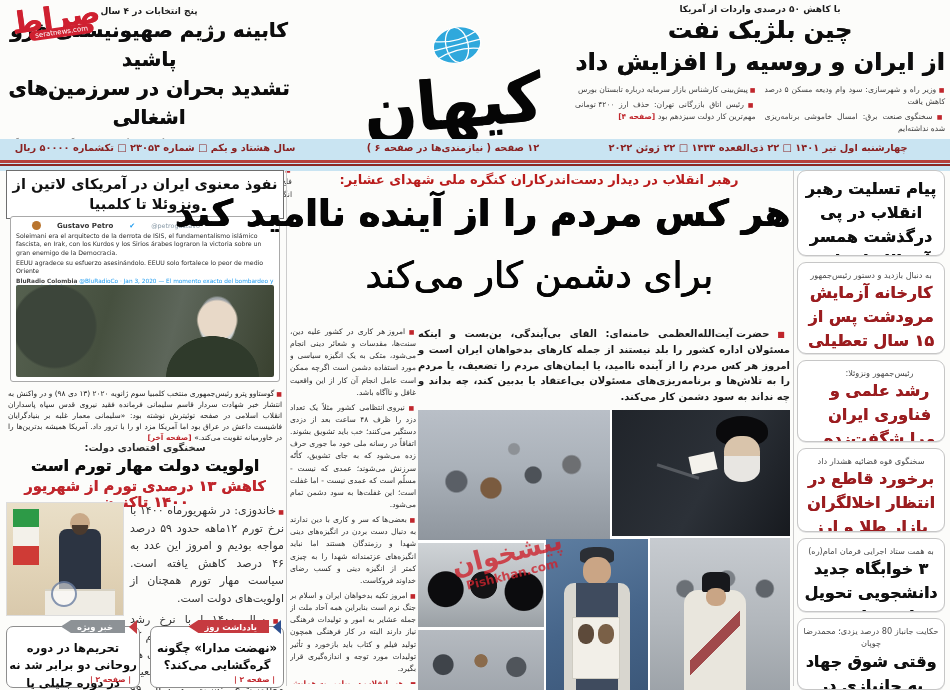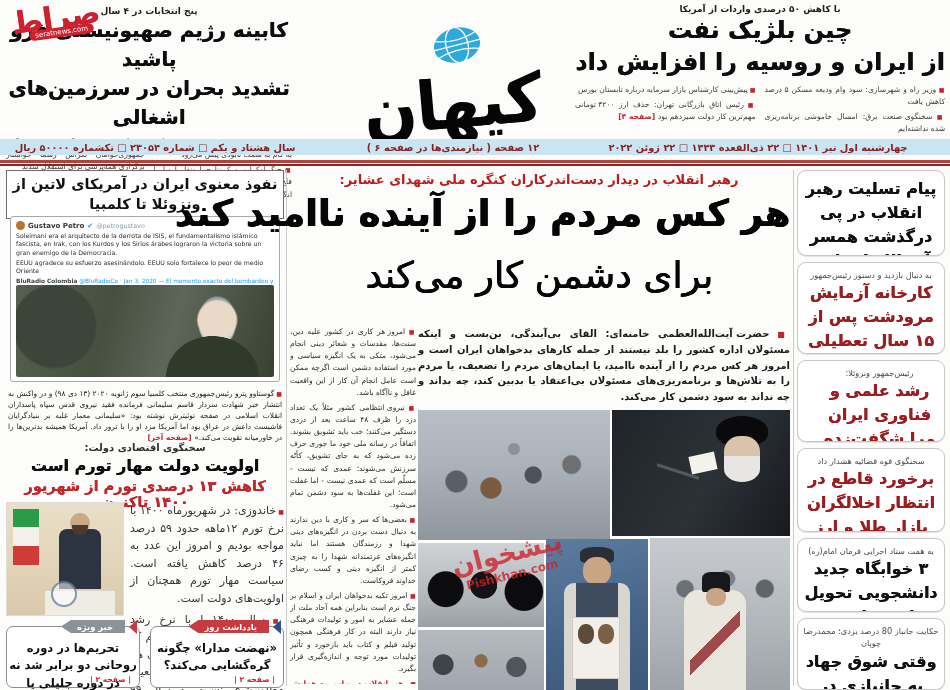--- a/index.html
+++ b/index.html
@@ -28,37 +28,37 @@
                 transform:rotate(-8deg);text-shadow:.4px 0 currentColor;}
   .serat .s-site{position:absolute;left:24px;top:27px;background:#cf2030;color:#fff;font-size:7px;
                  padding:1px 6px;border-radius:6px;transform:rotate(-8deg);direction:ltr;}
 
   .masthead{position:absolute;left:335px;top:2px;width:235px;height:136px;}
   .masthead .logo-word{position:absolute;bottom:2px;width:100%;text-align:center;font-size:62px;
                        font-weight:bold;line-height:1;transform:rotate(-5deg) scaleY(1.08);color:#050505;
                        text-shadow:.8px 0 currentColor;}
   .masthead .globe{position:absolute;left:96px;top:22px;}
 
-  .datebar{position:absolute;left:0;top:139px;width:950px;height:16px;background:#c9e4f2;}
+  .datebar{position:absolute;left:0;top:139px;width:950px;height:32px;background:#c9e4f2;}
   .datebar span{position:absolute;top:3px;font-size:9.8px;font-weight:bold;color:#8a2121;white-space:nowrap;}
   .db-left{right:640px;left:0;text-align:center;}
   .db-center{left:338px;width:230px;text-align:center;}
   .db-right{left:572px;width:372px;text-align:center;}
   .rule-a{position:absolute;left:0;top:160px;width:950px;height:2.5px;background:#b5413c;}
   .rule-b{position:absolute;left:0;top:164px;width:950px;height:1.5px;background:#8c2824;}
 
   .vdiv{position:absolute;top:170px;height:516px;width:1px;background:#cccccc;}
 
   
   .leftcol{position:absolute;right:666px;left:6px;top:170px;width:278px;height:518px;}
   .sol-head{border:1.5px solid #6e6e6e;padding:3px 4px;text-align:center;font-size:14.5px;
             font-weight:bold;line-height:1.4;background:#fff;}
   .tweet{position:absolute;top:46px;left:4px;right:4px;height:166px;border:1px solid #a9a9a9;
          border-radius:3px;background:#fff;padding:4px 5px;direction:ltr;overflow:hidden;}
-  .tw-head{display:flex;align-items:center;gap:3px;font-size:7px;color:#333;}
+  .tw-head{display:flex;align-items:center;gap:16px;font-size:7px;color:#333;margin-left:16px;}
   .tw-ava{width:9px;height:9px;border-radius:50%;background:#b9742d;}
   .tw-name{font-weight:bold;}
   .tw-check{color:#1d9bf0;font-size:7px;}
   .tw-handle{color:#8899a6;font-size:6.4px;}
   .tw-text{font-size:6.2px;line-height:1.35;color:#2a2a2a;margin-top:2px;}
   .tw-quote{font-size:5.8px;color:#1d9bf0;margin-top:2px;}
   .tw-quote b{color:#444;}
   .sol-photo{position:absolute;left:5px;right:5px;bottom:4px;height:92px;border-radius:2px;overflow:hidden;
     background:
       radial-gradient(circle at 78% 38%,#e8d9c8 0 9%,rgba(0,0,0,0) 10%),

